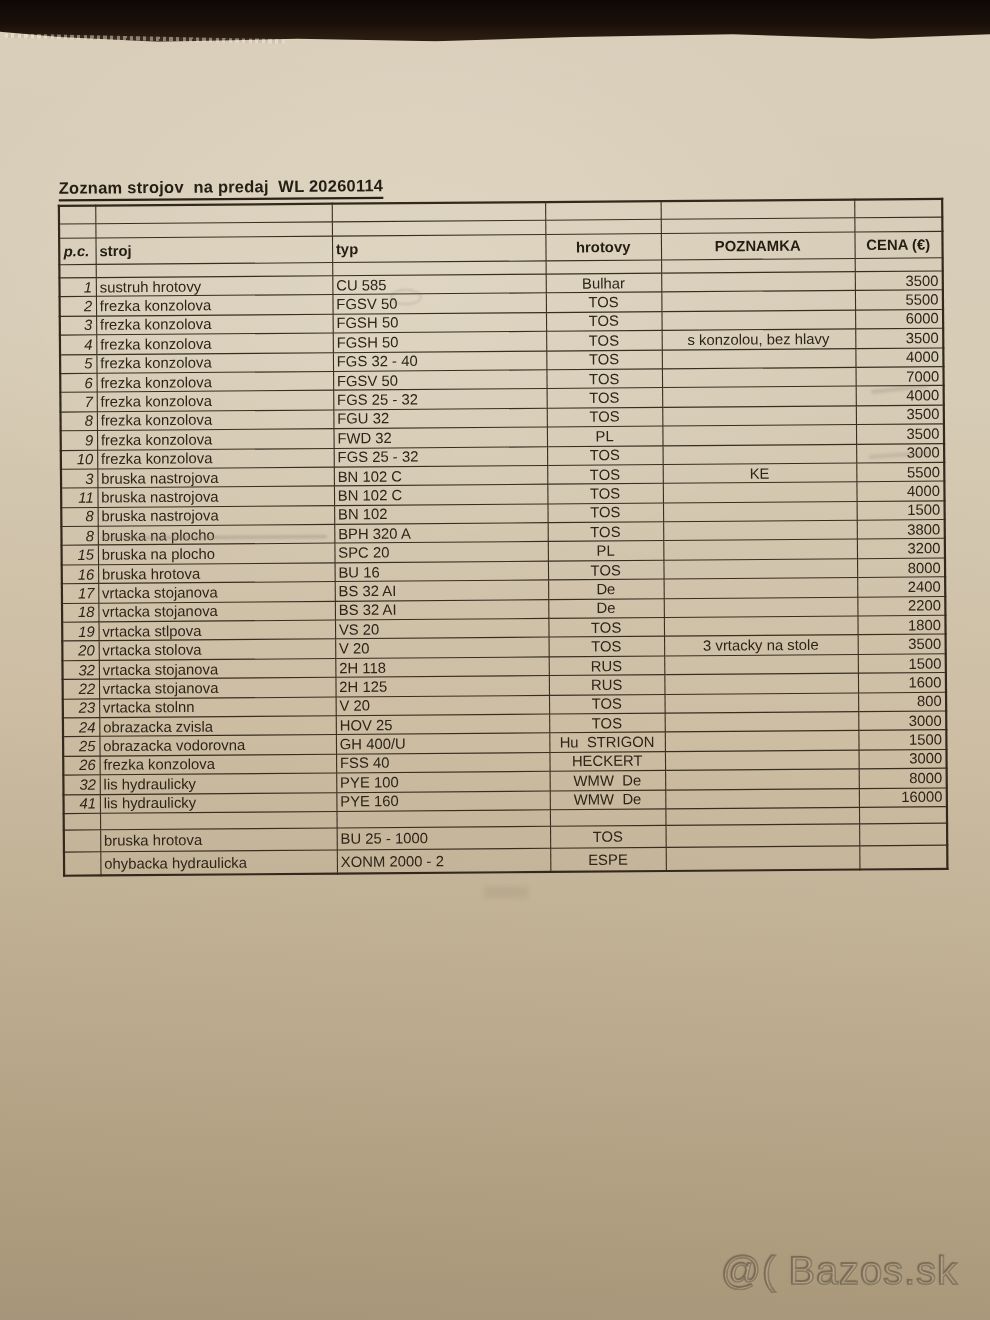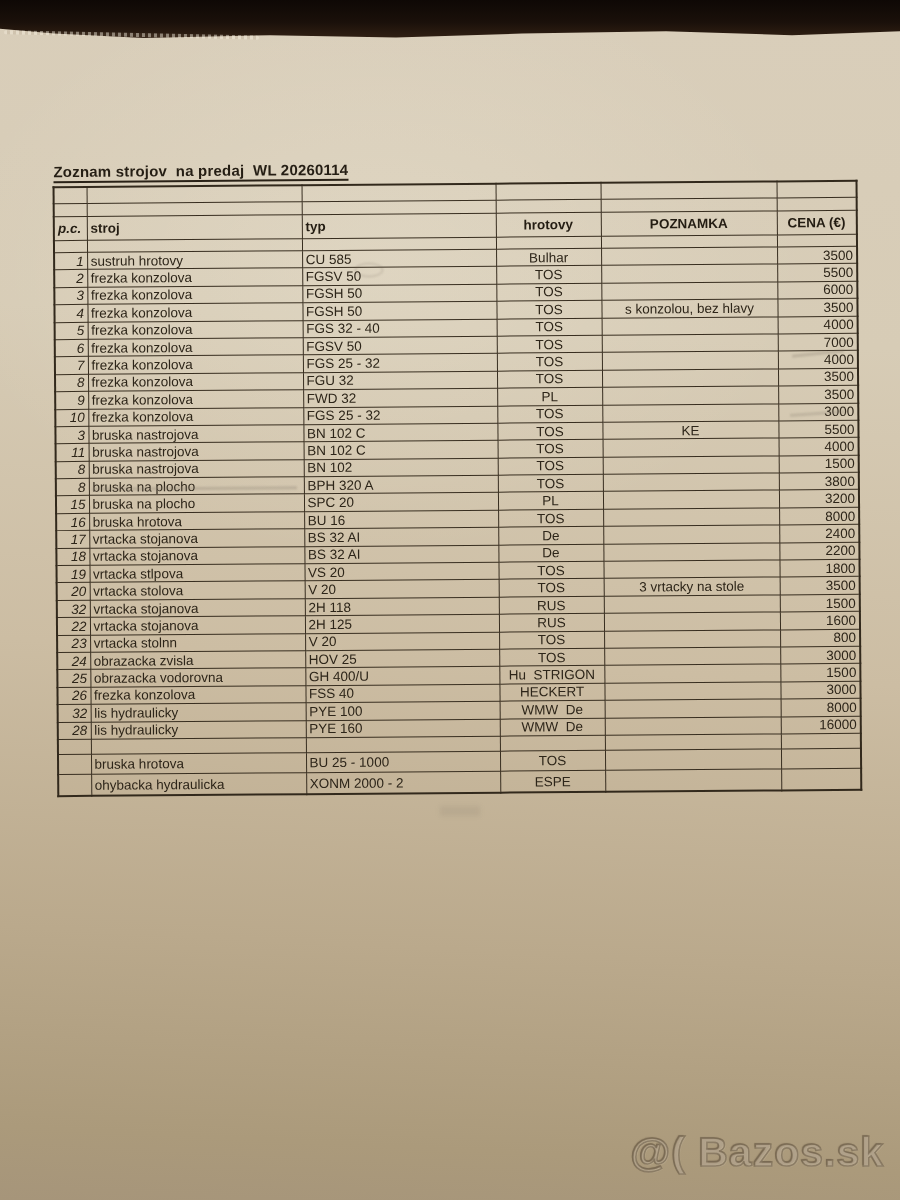--- a/index.html
+++ b/index.html
@@ -65,22 +65,22 @@
 
   
   .smudge{position:absolute;pointer-events:none;}
   .sm1{left:355px;top:263px;width:26px;height:12px;border:1.5px solid rgba(120,110,95,.35);border-radius:50%;filter:blur(1px);}
   .sm2{left:92px;top:487px;width:205px;height:3px;background:rgba(130,120,105,.30);filter:blur(1.2px);transform:rotate(-.4deg);}
   .sm3{left:792px;top:352px;width:52px;height:3px;background:rgba(125,115,100,.30);filter:blur(1.3px);transform:rotate(-6deg);}
   .sm4{left:790px;top:412px;width:55px;height:3px;background:rgba(125,115,100,.25);filter:blur(1.3px);transform:rotate(-4deg);}
   .sm5{left:440px;top:806px;width:40px;height:10px;background:rgba(140,128,110,.18);filter:blur(2px);}
 
   .watermark{
-    position:absolute;right:16px;bottom:24px;
-    font-size:41px;font-weight:bold;letter-spacing:1px;
+    position:absolute;right:29px;bottom:24px;
+    font-size:36px;font-weight:normal;letter-spacing:1px;
     color:rgba(255,250,238,0.10);
     -webkit-text-stroke:1.6px rgba(100,85,65,0.55);
     text-shadow:1px 1px 1px rgba(230,220,200,0.25), -1px -1px 1px rgba(70,55,40,0.25);
   }
 </style>
 </head>
 <body>
 
 <div class="stage">
   <div class="top-band"></div>
@@ -340,21 +340,21 @@
           </tr>
           <tr class="r-data">
             <td class="c-pc">32</td>
             <td class="c-stroj">lis hydraulicky</td>
             <td class="c-typ">PYE 100</td>
             <td class="c-vyrobca">WMW  De</td>
             <td class="c-pozn"></td>
             <td class="c-cena">8000</td>
           </tr>
           <tr class="r-data">
-            <td class="c-pc">28</td>
+            <td class="c-pc">41</td>
             <td class="c-stroj">lis hydraulicky</td>
             <td class="c-typ">PYE 160</td>
             <td class="c-vyrobca">WMW  De</td>
             <td class="c-pozn"></td>
             <td class="c-cena">16000</td>
           </tr>
           <tr class="r-blank-d">
             <td class="c-pc"></td>
             <td class="c-stroj"></td>
             <td class="c-typ"></td>

